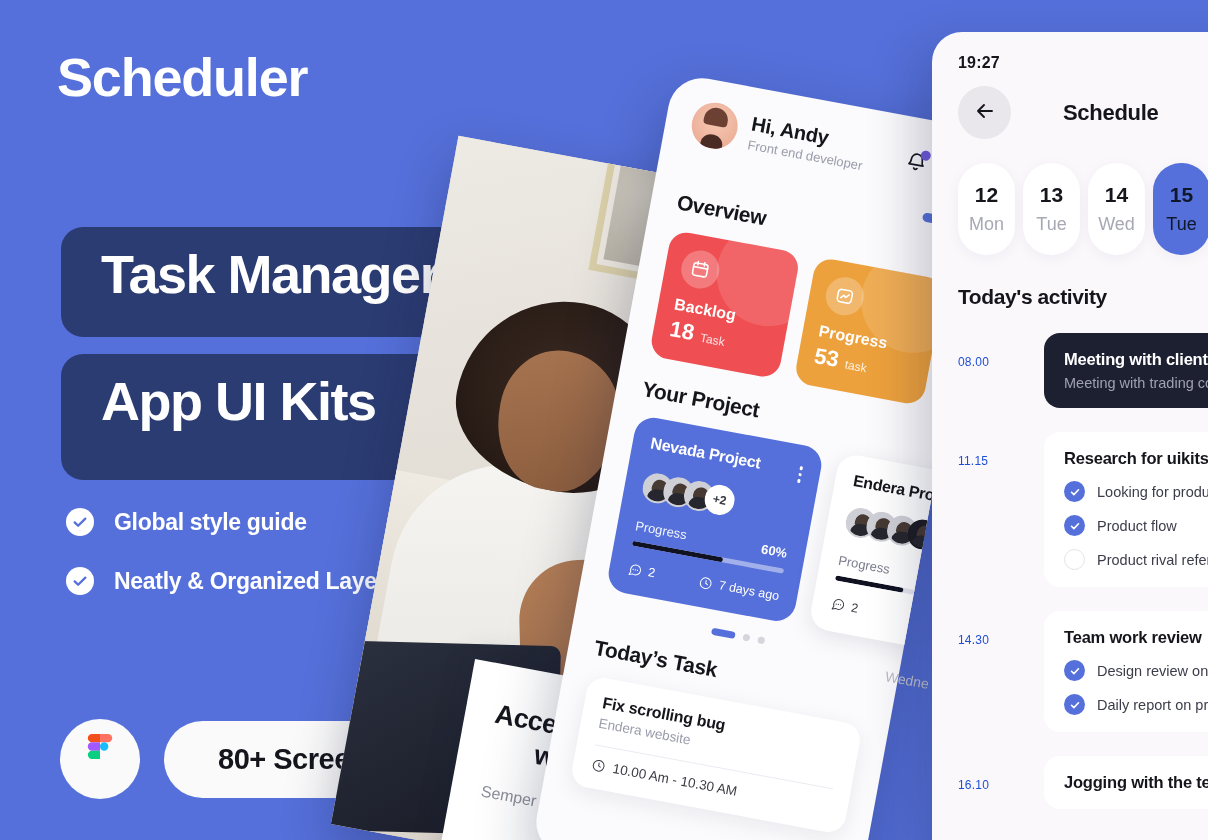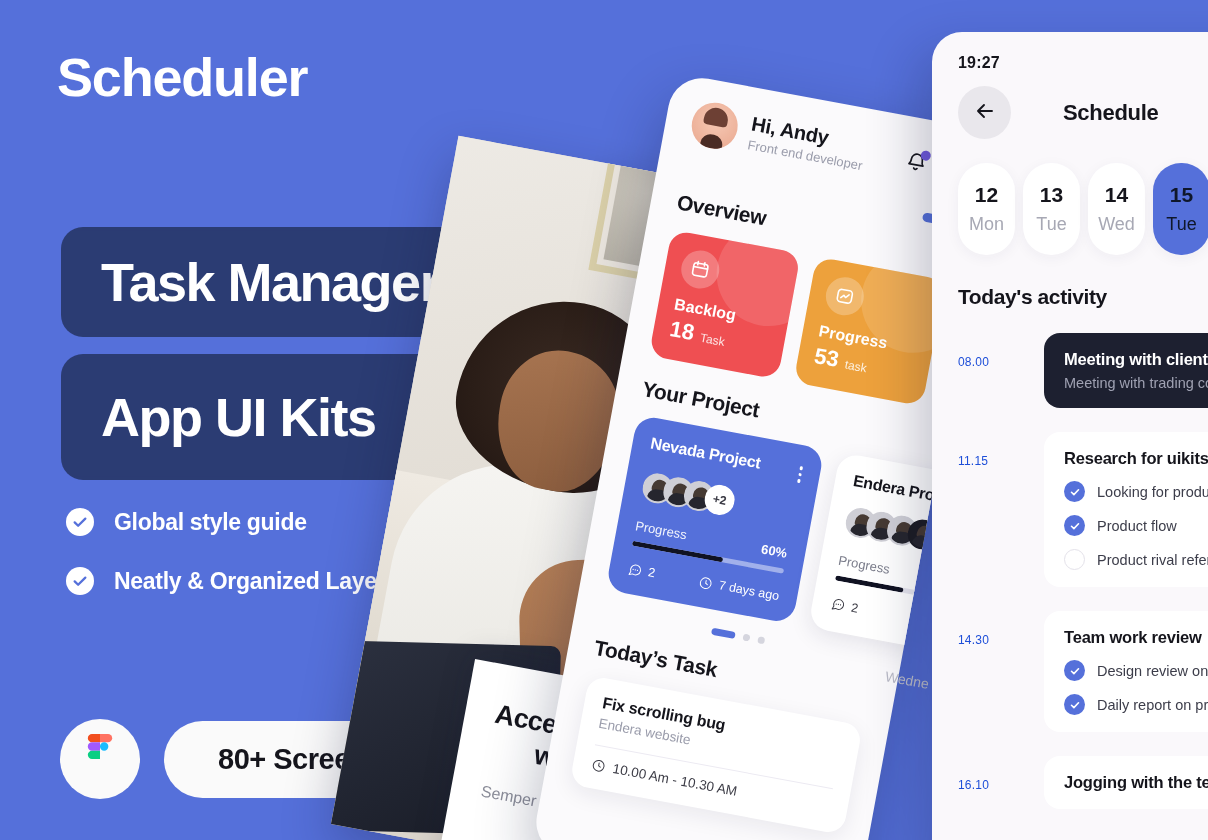--- a/index.html
+++ b/index.html
@@ -18,21 +18,21 @@
   
   .promo-title {
     position: absolute; left: 57px; top: 46px;
     font-size: 54px; font-weight: 700; color: #ffffff;
     letter-spacing: -1.2px;
   }
   .headline-block {
     position: absolute;
     background: rgba(38,52,100,0.88);
     border-radius: 22px;
-    display: flex; align-items: center;
+    display: flex; 
     padding: 16px 40px;
     backdrop-filter: blur(3px);
   }
   .headline-block span {
     font-size: 54px; font-weight: 700; color: #ffffff;
     letter-spacing: -1.5px; white-space: nowrap;
   }
   #hb1 { left: 61px; top: 227px; width: 476px; height: 110px; }
   #hb2 { left: 61px; top: 354px; width: 400px; height: 126px; }
 

